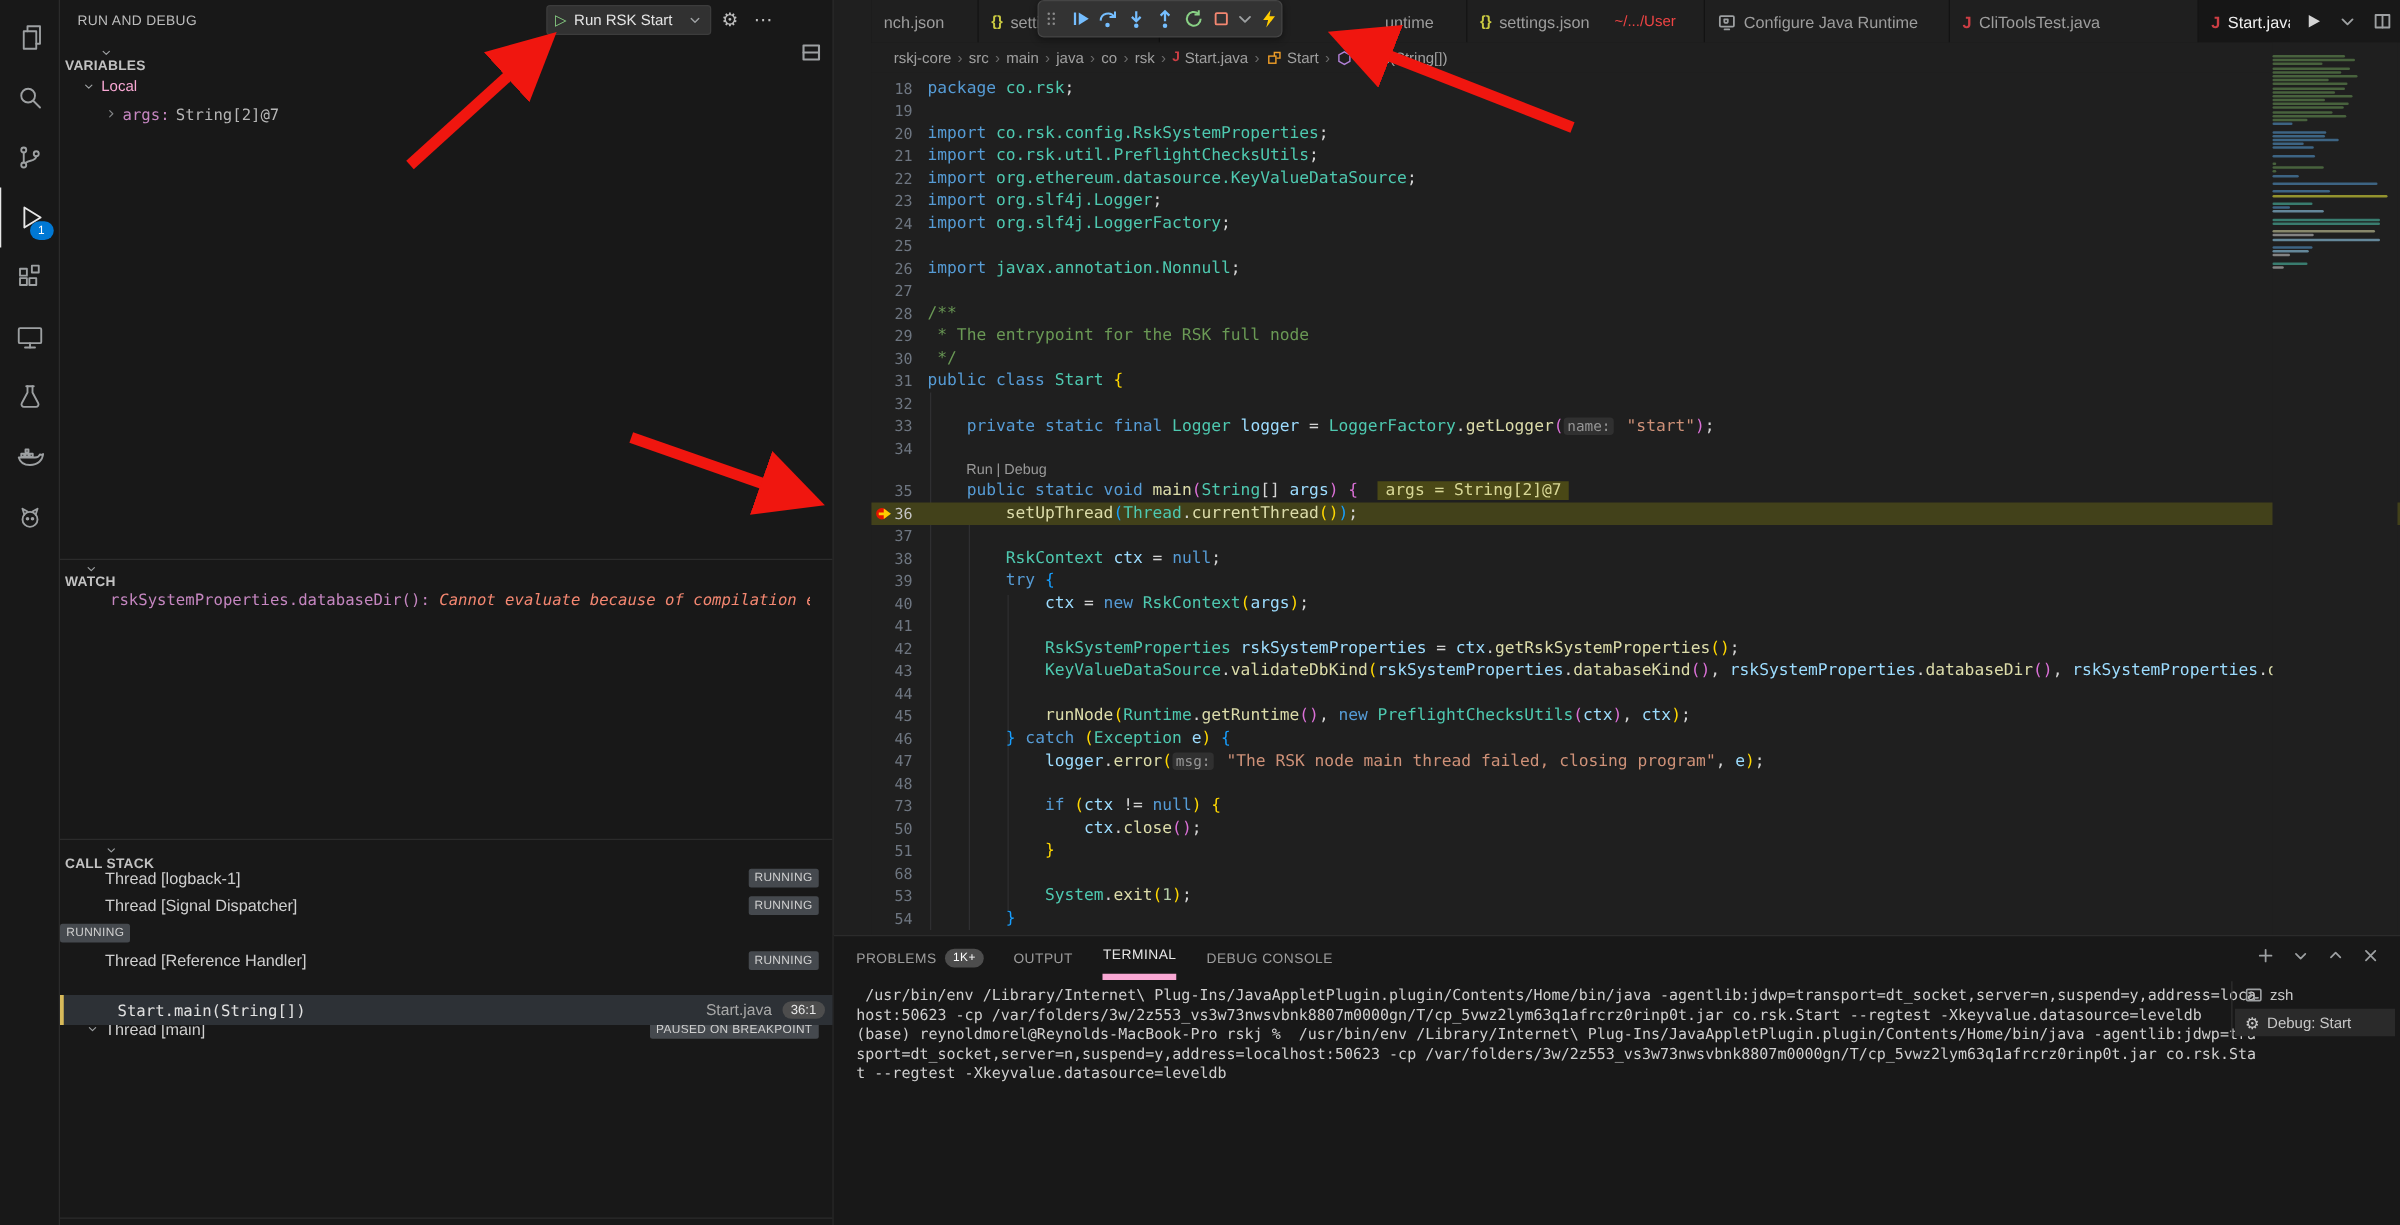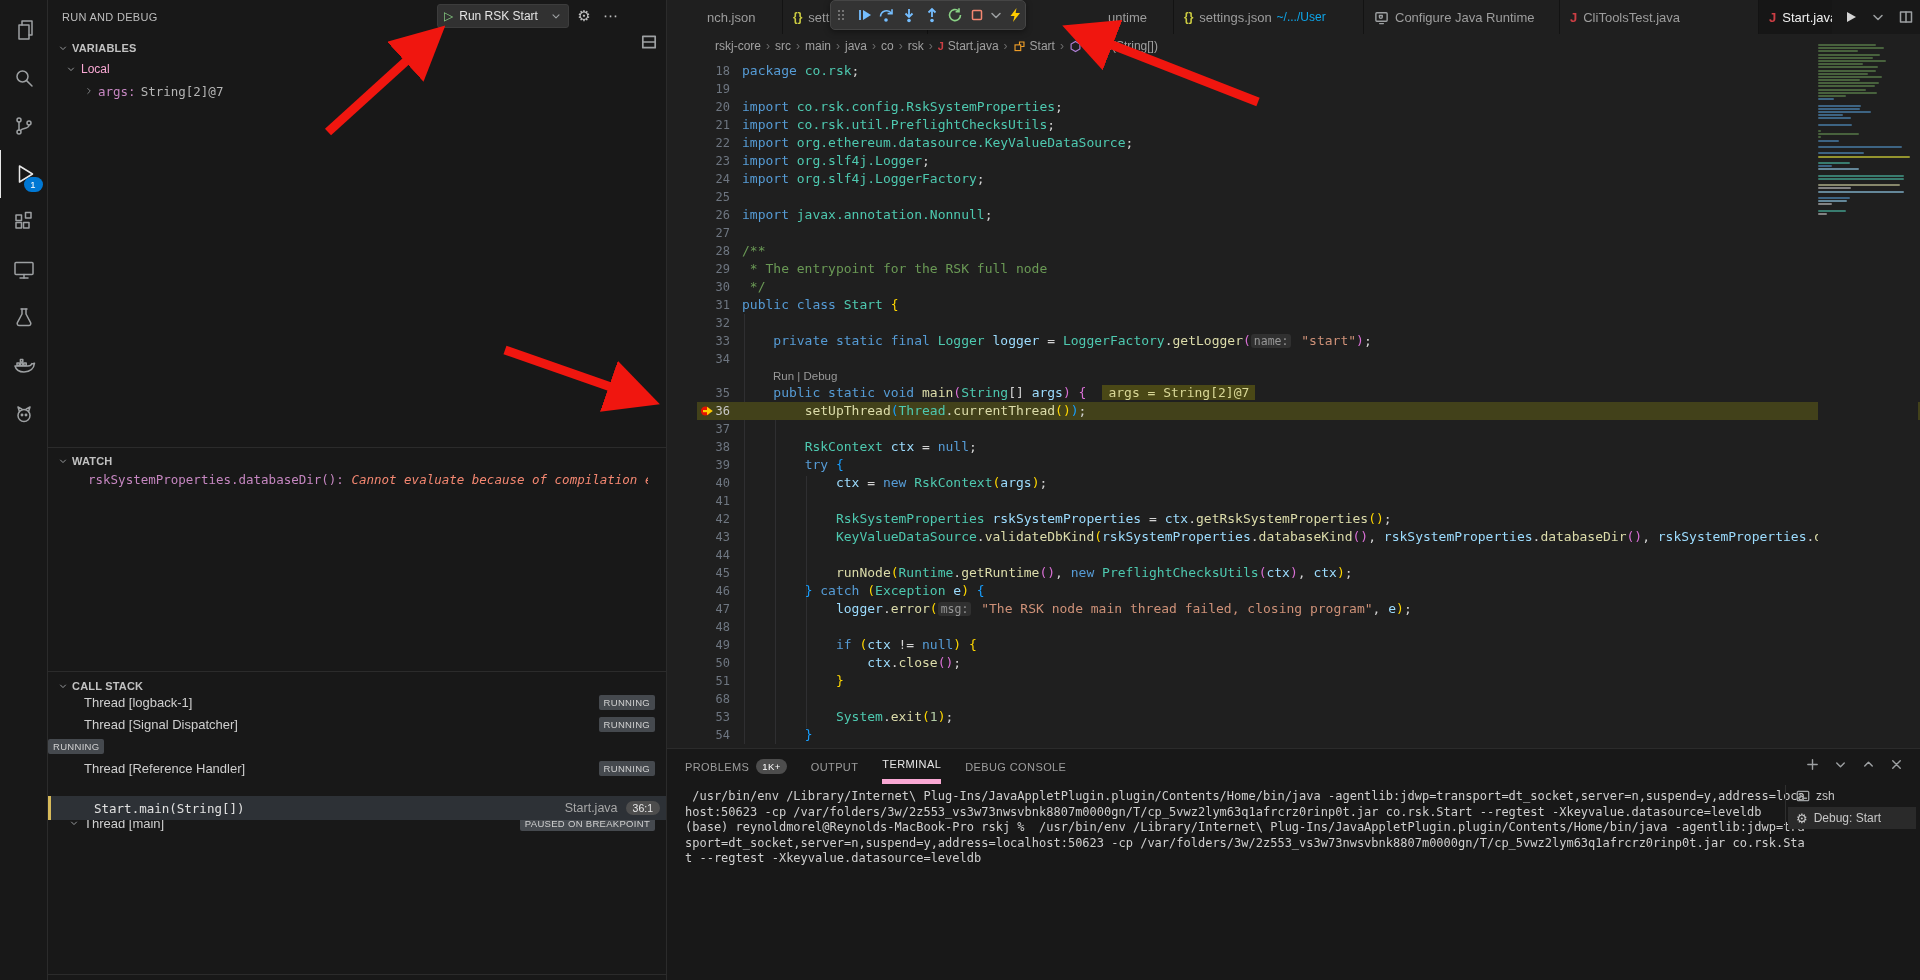--- a/index.html
+++ b/index.html
@@ -21,21 +21,21 @@
   
   #sidebar{position:absolute;left:48px;top:0;width:619px;height:980px;background:#181818;border-right:1px solid #2b2b2b;box-sizing:border-box;overflow:hidden;}
   #sidebar-title{position:absolute;left:14px;top:0;height:35px;line-height:35px;font-size:11px;color:#bdbdbd;letter-spacing:.3px;}
   #run-config{position:absolute;left:389px;top:4px;width:132px;height:24px;background:#313131;border:1px solid #3c3c3c;border-radius:3px;
     display:flex;align-items:center;padding:0 6px;box-sizing:border-box;cursor:pointer;}
   #run-config .play{color:#89d185;font-size:12px;margin-right:6px;}
   #run-config .lbl{flex:1;color:#e4e4e4;font-size:12px;white-space:nowrap;}
   .icon-btn{color:#bdbdbd;display:flex;align-items:center;justify-content:center;cursor:pointer;}
   #run-gear{position:absolute;left:524px;top:4px;width:24px;height:24px;font-size:15px;}
   #run-more{position:absolute;left:551px;top:4px;width:24px;height:24px;font-size:15px;letter-spacing:1px;}
-  .section-header{display:flex;align-items:center;font-size:11px;font-weight:bold;color:#c2c2c2;letter-spacing:.2px;height:22px;}
+  .section-header{display:flex;align-items:center;font-size:11px;font-weight:bold;color:#c2c2c2;letter-spacing:.2px;height:22px;flex-direction:column;}
   .section-header .chev{margin:0 4px 0 6px;}
   .chev svg{width:10px;height:10px;}
   .sec-divider{position:absolute;left:0;width:619px;height:1px;background:#2b2b2b;}
   #vars-header{position:absolute;left:4px;top:37px;}
   #layout-icon{position:absolute;left:592px;top:33px;width:18px;height:18px;}
   #vars-local{position:absolute;left:18px;top:59px;display:flex;align-items:center;height:20px;font-size:12px;font-weight:normal;color:#f9a8d4;}
   #vars-local .chev{margin-right:5px;}
   .var-row{position:absolute;left:36px;top:81px;display:flex;align-items:center;height:20px;font-size:12.5px;}
   .var-row .chev{margin-right:4px;opacity:.8;}
   .var-name{color:#c586c0;margin-right:5px;}
@@ -56,21 +56,21 @@
   .frame-pos{background:#4d4d4d;color:#e8e8e8;font-size:10.5px;padding:1px 7px;border-radius:8px;margin-right:10px;}
   #bp-header{position:absolute;left:4px;top:977px;}
 
   
   #editor{position:absolute;left:697px;top:0;width:1253px;height:748px;background:#1f1f1f;overflow:hidden;}
   #tabbar{position:absolute;left:0;top:0;width:1253px;height:34px;background:#181818;display:flex;}
   .tab{height:34px;display:flex;align-items:center;padding:0 10px;box-sizing:border-box;background:#1f1f1f;
     border-right:1px solid #131313;color:#9d9d9d;font-size:13px;white-space:nowrap;overflow:hidden;cursor:pointer;flex:none;}
   .tab.active{background:#161616;color:#f0f0f0;}
   .tab .ticon{margin-right:6px;flex:none;}
-  .tab .suffix{color:#0ea5e9;margin-left:5px;font-size:12px;}
+  .tab .suffix{color:#ef4444;margin-left:20px;font-size:12px;}
   .tab .close{margin-left:10px;opacity:.9;}
   .tab.clip{justify-content:flex-end;padding-right:26px;}
   .braces{color:#cbcb41;font-weight:bold;font-size:12px;}
   .jicon{color:#cc3e44;font-weight:bold;font-size:13px;}
   #tab-actions{position:absolute;right:8px;top:0;height:34px;display:flex;align-items:center;gap:12px;background:#181818;padding-left:10px;}
   #tab-actions .icon-btn svg{width:16px;height:16px;}
 
   #breadcrumb{position:absolute;left:0;top:34px;width:1253px;height:24px;display:flex;align-items:center;
     font-size:12px;color:#a0a0a0;padding-left:18px;box-sizing:border-box;background:#1f1f1f;}
   #breadcrumb .bc-item{display:flex;align-items:center;cursor:pointer;white-space:nowrap;}
@@ -491,21 +491,21 @@
         <div class="crow"><span class="ln">39</span><span class="ctext"><span class="tok-p">        </span><span class="tok-k">try</span><span class="tok-p"> </span><span class="tok-b3">{</span></span></div>
         <div class="crow"><span class="ln">40</span><span class="ctext"><span class="tok-p">            </span><span class="tok-v">ctx</span><span class="tok-p"> = </span><span class="tok-k">new</span><span class="tok-p"> </span><span class="tok-t">RskContext</span><span class="tok-b1">(</span><span class="tok-v">args</span><span class="tok-b1">)</span><span class="tok-p">;</span></span></div>
         <div class="crow"><span class="ln">41</span><span class="ctext"></span></div>
         <div class="crow"><span class="ln">42</span><span class="ctext"><span class="tok-p">            </span><span class="tok-t">RskSystemProperties</span><span class="tok-p"> </span><span class="tok-v">rskSystemProperties</span><span class="tok-p"> = </span><span class="tok-v">ctx</span><span class="tok-p">.</span><span class="tok-m">getRskSystemProperties</span><span class="tok-b1">()</span><span class="tok-p">;</span></span></div>
         <div class="crow"><span class="ln">43</span><span class="ctext"><span class="tok-p">            </span><span class="tok-t">KeyValueDataSource</span><span class="tok-p">.</span><span class="tok-m">validateDbKind</span><span class="tok-b1">(</span><span class="tok-v">rskSystemProperties</span><span class="tok-p">.</span><span class="tok-m">databaseKind</span><span class="tok-b2">()</span><span class="tok-p">, </span><span class="tok-v">rskSystemProperties</span><span class="tok-p">.</span><span class="tok-m">databaseDir</span><span class="tok-b2">()</span><span class="tok-p">, </span><span class="tok-v">rskSystemProperties</span><span class="tok-p">.</span><span class="tok-m">databaseR</span></span></div>
         <div class="crow"><span class="ln">44</span><span class="ctext"></span></div>
         <div class="crow"><span class="ln">45</span><span class="ctext"><span class="tok-p">            </span><span class="tok-m">runNode</span><span class="tok-b1">(</span><span class="tok-t">Runtime</span><span class="tok-p">.</span><span class="tok-m">getRuntime</span><span class="tok-b2">()</span><span class="tok-p">, </span><span class="tok-k">new</span><span class="tok-p"> </span><span class="tok-t">PreflightChecksUtils</span><span class="tok-b2">(</span><span class="tok-v">ctx</span><span class="tok-b2">)</span><span class="tok-p">, </span><span class="tok-v">ctx</span><span class="tok-b1">)</span><span class="tok-p">;</span></span></div>
         <div class="crow"><span class="ln">46</span><span class="ctext"><span class="tok-p">        </span><span class="tok-b3">}</span><span class="tok-p"> </span><span class="tok-k">catch</span><span class="tok-p"> </span><span class="tok-b1">(</span><span class="tok-t">Exception</span><span class="tok-p"> </span><span class="tok-v">e</span><span class="tok-b1">)</span><span class="tok-p"> </span><span class="tok-b3">{</span></span></div>
         <div class="crow"><span class="ln">47</span><span class="ctext"><span class="tok-p">            </span><span class="tok-v">logger</span><span class="tok-p">.</span><span class="tok-m">error</span><span class="tok-b1">(</span><span class="tok-h">msg:</span><span class="tok-p"> </span><span class="tok-s">"The RSK node main thread failed, closing program"</span><span class="tok-p">, </span><span class="tok-v">e</span><span class="tok-b1">)</span><span class="tok-p">;</span></span></div>
         <div class="crow"><span class="ln">48</span><span class="ctext"></span></div>
-        <div class="crow"><span class="ln">49</span><span class="ctext"><span class="tok-p">            </span><span class="tok-k">if</span><span class="tok-p"> </span><span class="tok-b1">(</span><span class="tok-v">ctx</span><span class="tok-p"> != </span><span class="tok-k">null</span><span class="tok-b1">)</span><span class="tok-p"> </span><span class="tok-b1">{</span></span></div>
+        <div class="crow"><span class="ln">73</span><span class="ctext"><span class="tok-p">            </span><span class="tok-k">if</span><span class="tok-p"> </span><span class="tok-b1">(</span><span class="tok-v">ctx</span><span class="tok-p"> != </span><span class="tok-k">null</span><span class="tok-b1">)</span><span class="tok-p"> </span><span class="tok-b1">{</span></span></div>
         <div class="crow"><span class="ln">50</span><span class="ctext"><span class="tok-p">                </span><span class="tok-v">ctx</span><span class="tok-p">.</span><span class="tok-m">close</span><span class="tok-b2">()</span><span class="tok-p">;</span></span></div>
         <div class="crow"><span class="ln">51</span><span class="ctext"><span class="tok-p">            </span><span class="tok-b1">}</span></span></div>
         <div class="crow"><span class="ln">68</span><span class="ctext"></span></div>
         <div class="crow"><span class="ln">53</span><span class="ctext"><span class="tok-p">            </span><span class="tok-t">System</span><span class="tok-p">.</span><span class="tok-m">exit</span><span class="tok-b1">(</span><span class="tok-num">1</span><span class="tok-b1">)</span><span class="tok-p">;</span></span></div>
         <div class="crow"><span class="ln">54</span><span class="ctext"><span class="tok-p">        </span><span class="tok-b3">}</span></span></div>
       </div>
     <div id="minimap" style="padding-top: 10px;">
         <div class="mm-bar" style="width: 58px; background: rgb(106, 153, 85);"></div>
         <div class="mm-bar" style="width: 66px; background: rgb(106, 153, 85);"></div>
         <div class="mm-bar" style="width: 40px; background: rgb(106, 153, 85);"></div>

